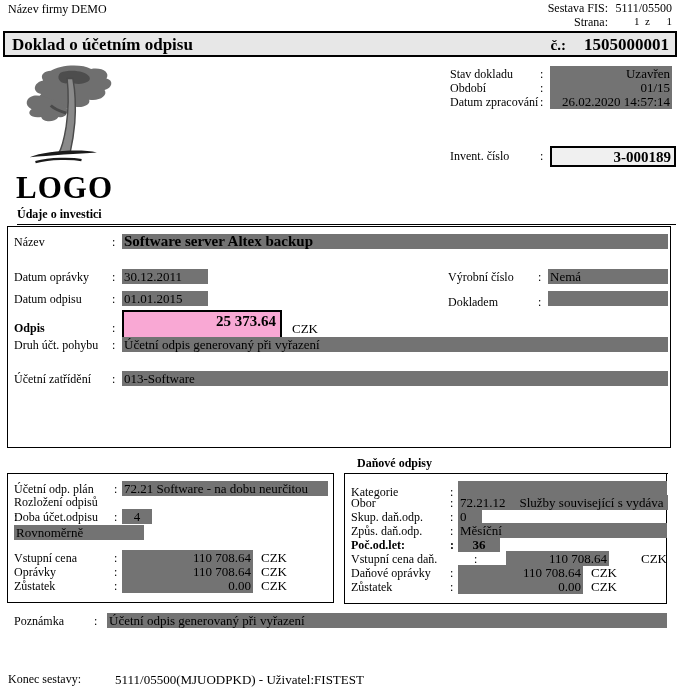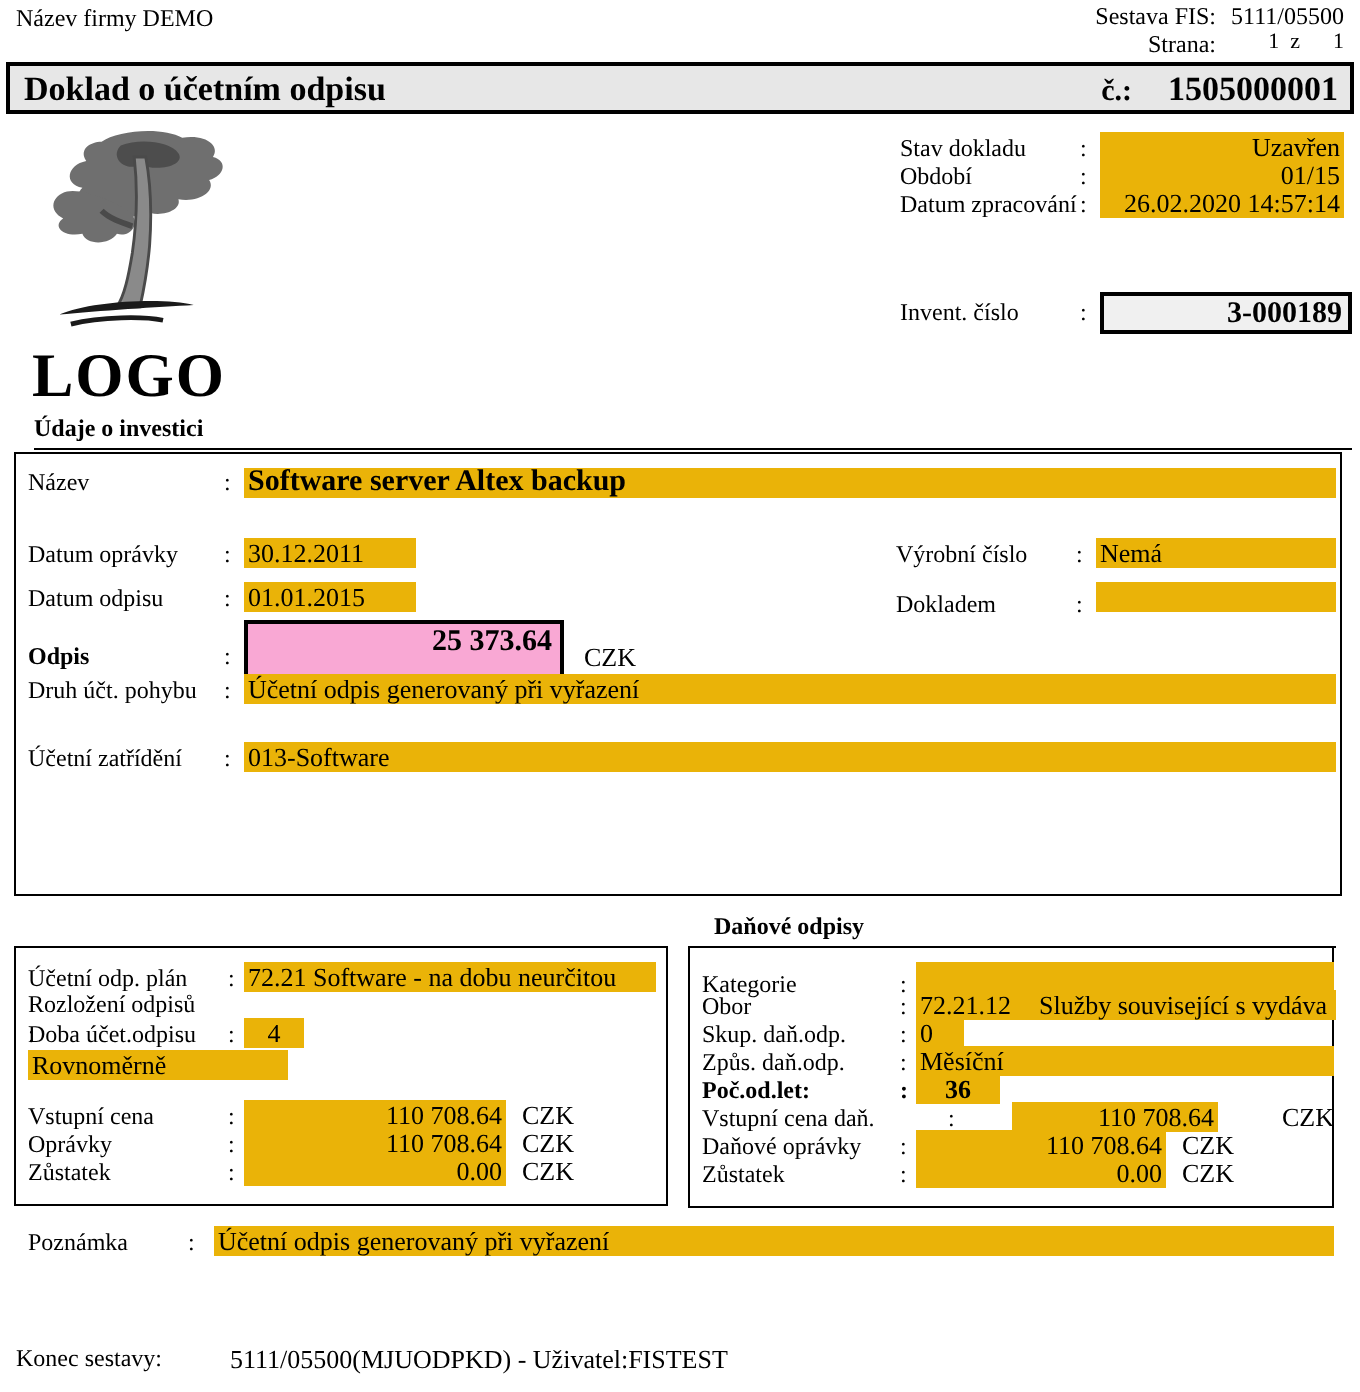--- a/index.html
+++ b/index.html
@@ -5,21 +5,21 @@
   * { margin:0; padding:0; box-sizing:border-box; }
   html,body { background:#fff; }
   #page {
     position:relative; width:680px; height:696px; background:#ffffff;
     font-family:"Liberation Serif", serif; color:#000; overflow:hidden;
   }
   .abs { position:absolute; }
   .row { position:absolute; display:flex; align-items:baseline; white-space:nowrap; font-size:12px; line-height:15px; }
   .lbl { flex:none; }
   .sep { flex:none; width:10px; text-align:left; }
-  .val { background:#eab308; font-size:13px; padding:0 2px; min-height:15px; }
+  .val { background:#737373; font-size:13px; padding:0 2px; min-height:15px; }
 
   
   #company { left:8px; top:2px; font-size:12px; }
   .meta-row { position:absolute; right:8px; display:flex; font-size:12px; }
   #sestava-row { top:1px; }
   #strana-row { top:15px; }
   .meta-label { width:100px; text-align:right; }
   .meta-value { width:64px; text-align:right; }
   #strana-value { white-space:pre; font-size:11px; }
 

